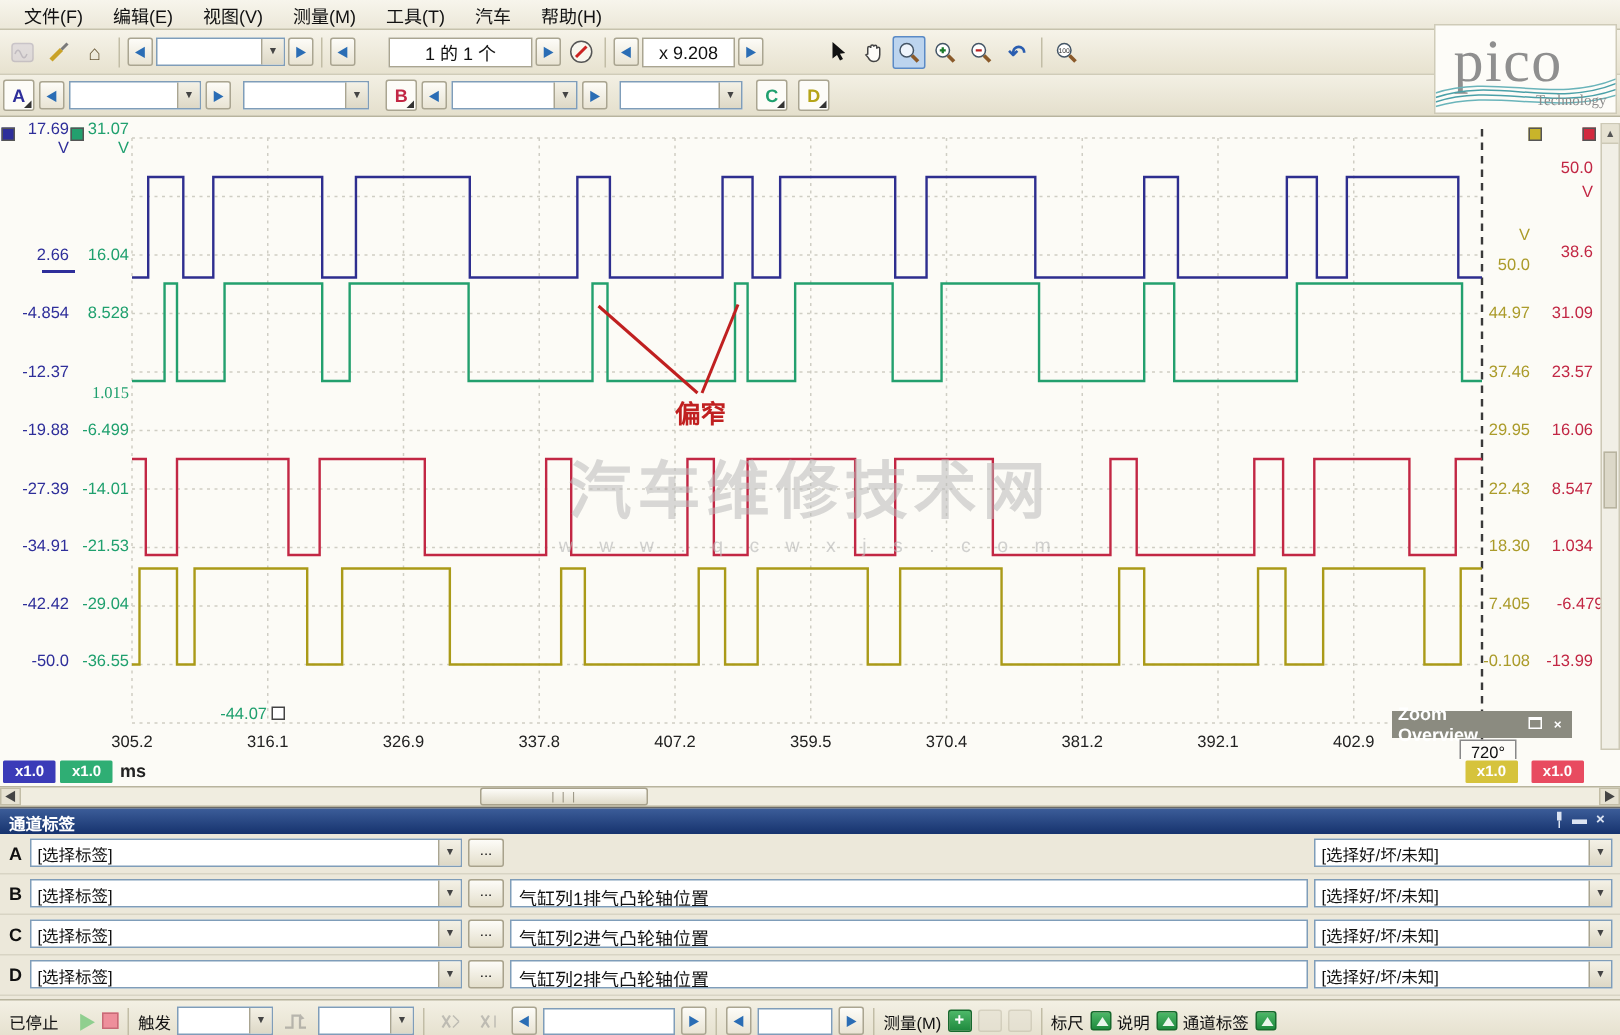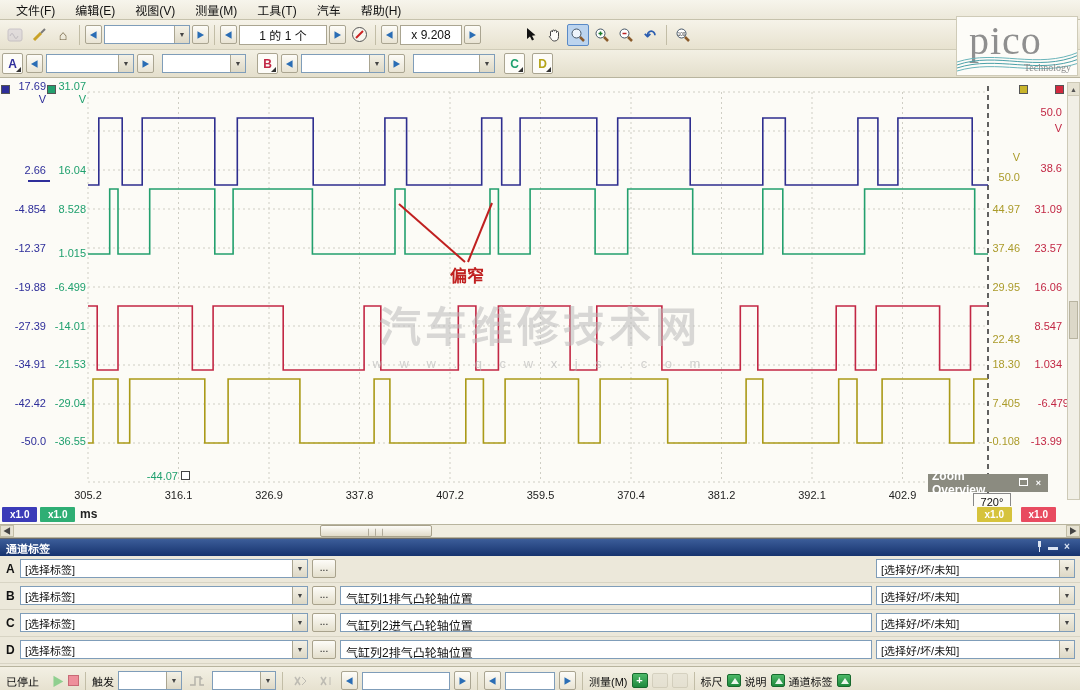--- a/index.html
+++ b/index.html
@@ -163,21 +163,21 @@
     <span class="tbtn" style="font-size:14px;color:#6a5a3a;">⌂</span>
     <span class="tsep"></span>
     <span class="navarrow">◀</span>
     <span class="combo" style="width:86px;">
       <span class="cval"></span>
       <span class="darr">▼</span>
     </span>
     <span class="navarrow">▶</span>
     <span class="tsep"></span>
     <span class="navarrow">◀</span>
-    <span class="whitebox" style="width:88px;">1 的 1 个</span>
+    <span class="whitebox" style="width:96px;margin-left:20px;">1 的 1 个</span>
     <span class="navarrow">▶</span>
     <span class="tbtn">
       <svg width="17" height="17">
           <circle cx="8.5" cy="8.5" r="7" fill="#f8f6ee" stroke="#555"></circle>
           <line x1="5" y1="12" x2="12" y2="5" stroke="#c22" stroke-width="2"></line>
         </svg>
     </span>
     <span class="tsep"></span>
     <span class="navarrow">◀</span>
     <span class="whitebox" style="width:62px;">x 9.208</span>
@@ -307,33 +307,33 @@
         <span class="yl" style="color: rgb(46, 46, 154); width: 58px; top: 163px; right: 1034px;">-12.37</span>
         <span class="yl" style="color: rgb(46, 46, 154); width: 58px; top: 202px; right: 1034px;">-19.88</span>
         <span class="yl" style="color: rgb(46, 46, 154); width: 58px; top: 241px; right: 1034px;">-27.39</span>
         <span class="yl" style="color: rgb(46, 46, 154); width: 58px; top: 279px; right: 1034px;">-34.91</span>
         <span class="yl" style="color: rgb(46, 46, 154); width: 58px; top: 318px; right: 1034px;">-42.42</span>
         <span class="yl" style="color: rgb(46, 46, 154); width: 58px; top: 356px; right: 1034px;">-50.0</span>
         <span class="yl" style="color: rgb(31, 160, 110); width: 58px; top: 1px; right: 994px;">31.07</span>
         <span class="yl" style="color: rgb(31, 160, 110); width: 58px; top: 14px; right: 994px;">V</span>
         <span class="yl" style="color: rgb(31, 160, 110); width: 58px; top: 85px; right: 994px;">16.04</span>
         <span class="yl" style="color: rgb(31, 160, 110); width: 58px; top: 124px; right: 994px;">8.528</span>
-        <span class="yl" style="color: rgb(31, 160, 110); width: 58px; top: 168px; right: 994px;">1.015</span>
+        <span class="yl" style="color: rgb(31, 160, 110); width: 58px; top: 177px; right: 994px; font-family: Liberation Serif, serif;">1.015</span>
         <span class="yl" style="color: rgb(31, 160, 110); width: 58px; top: 202px; right: 994px;">-6.499</span>
         <span class="yl" style="color: rgb(31, 160, 110); width: 58px; top: 241px; right: 994px;">-14.01</span>
         <span class="yl" style="color: rgb(31, 160, 110); width: 58px; top: 279px; right: 994px;">-21.53</span>
         <span class="yl" style="color: rgb(31, 160, 110); width: 58px; top: 318px; right: 994px;">-29.04</span>
         <span class="yl" style="color: rgb(31, 160, 110); width: 58px; top: 356px; right: 994px;">-36.55</span>
         <span class="yl" style="color: rgb(31, 160, 110); width: 58px; top: 391px; right: 902px;">-44.07</span>
         <span class="yl" style="color: rgb(171, 155, 42); width: 58px; top: 72px; right: 60px;">V</span>
         <span class="yl" style="color: rgb(171, 155, 42); width: 58px; top: 92px; right: 60px;">50.0</span>
         <span class="yl" style="color: rgb(171, 155, 42); width: 58px; top: 124px; right: 60px;">44.97</span>
         <span class="yl" style="color: rgb(171, 155, 42); width: 58px; top: 163px; right: 60px;">37.46</span>
         <span class="yl" style="color: rgb(171, 155, 42); width: 58px; top: 202px; right: 60px;">29.95</span>
-        <span class="yl" style="color: rgb(171, 155, 42); width: 58px; top: 241px; right: 60px; margin-top: 13px;">22.43</span>
+        <span class="yl" style="color: rgb(171, 155, 42); width: 58px; top: 241px; right: 60px;">22.43</span>
         <span class="yl" style="color: rgb(171, 155, 42); width: 58px; top: 279px; right: 60px;">18.30</span>
         <span class="yl" style="color: rgb(171, 155, 42); width: 58px; top: 318px; right: 60px;">7.405</span>
         <span class="yl" style="color: rgb(171, 155, 42); width: 58px; top: 356px; right: 60px;">-0.108</span>
         <span class="yl" style="color: rgb(194, 39, 68); width: 58px; top: 27px; right: 18px;">50.0</span>
         <span class="yl" style="color: rgb(194, 39, 68); width: 58px; top: 43px; right: 18px;">V</span>
         <span class="yl" style="color: rgb(194, 39, 68); width: 58px; top: 83px; right: 18px; text-align: right;">38.6</span>
         <span class="yl" style="color: rgb(194, 39, 68); width: 58px; top: 124px; right: 18px;">31.09</span>
         <span class="yl" style="color: rgb(194, 39, 68); width: 58px; top: 163px; right: 18px;">23.57</span>
         <span class="yl" style="color: rgb(194, 39, 68); width: 58px; top: 202px; right: 18px;">16.06</span>
         <span class="yl" style="color: rgb(194, 39, 68); width: 58px; top: 241px; right: 18px;">8.547</span>

